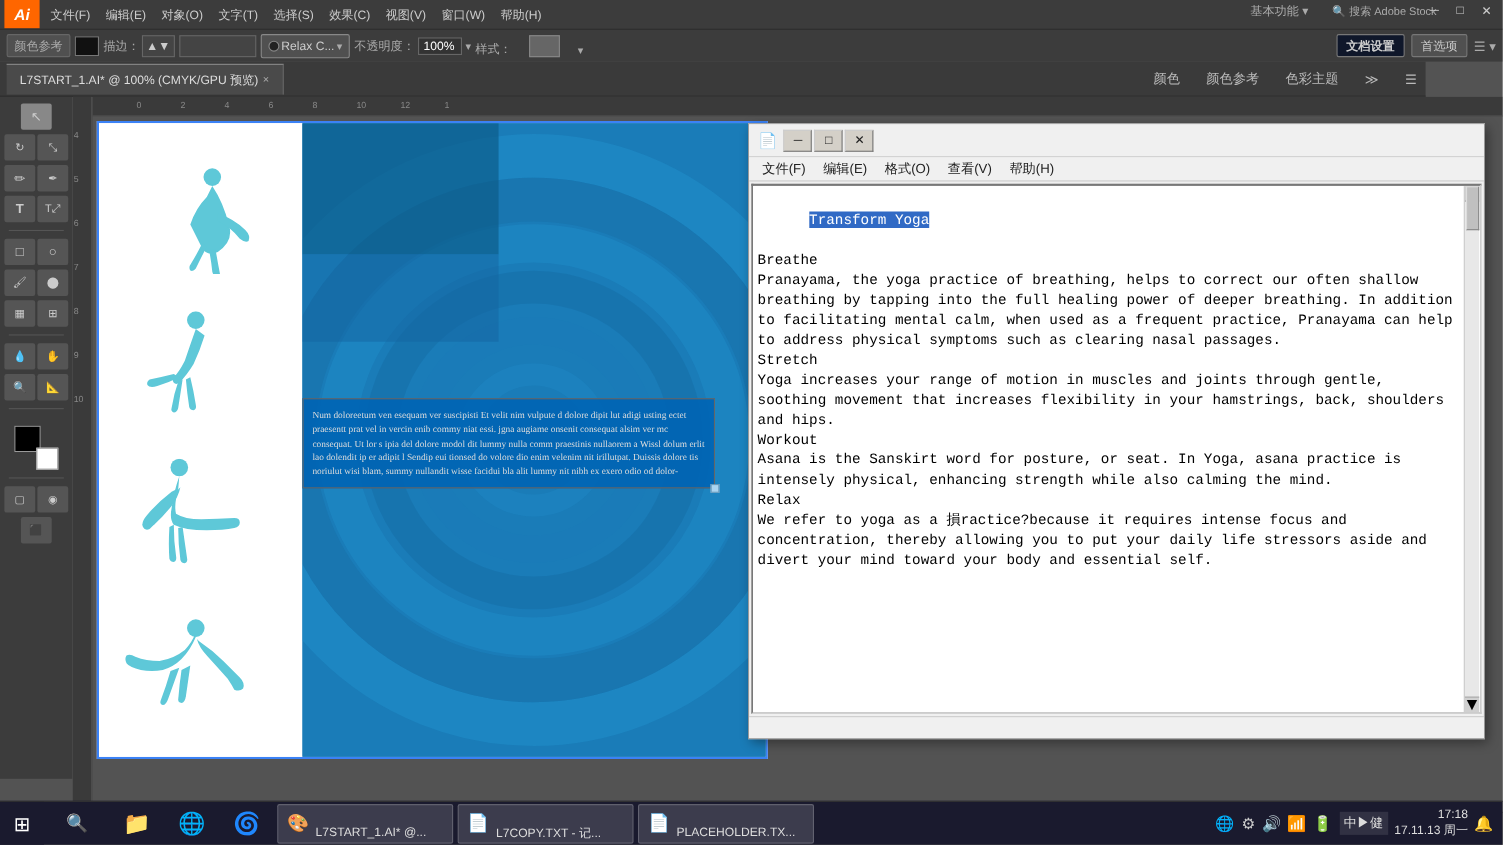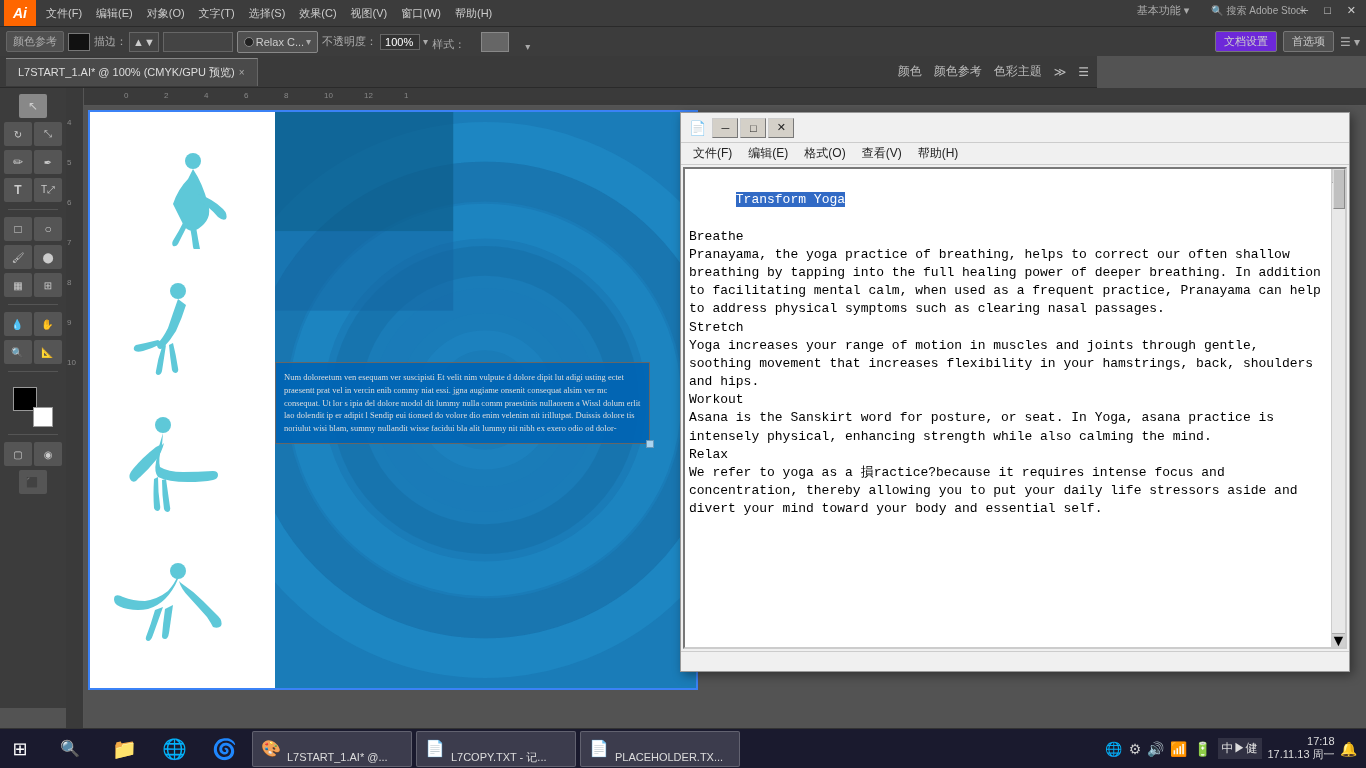--- a/index.html
+++ b/index.html
@@ -19,28 +19,28 @@
     
     .ai-toolbar { position: absolute; top: 26px; left: 0; width: 1366px; height: 30px; background: #3c3c3c; display: flex; align-items: center; padding: 0 6px; gap: 4px; border-top: 1px solid #2a2a2a; }
     .ai-tool-label { color: #aaa; font-size: 11px; padding: 2px 6px; background: #505050; border: 1px solid #666; border-radius: 2px; }
     .ai-touch-btn { display: flex; align-items: center; gap: 2px; background: #505050; border: 1px solid #888; border-radius: 2px; padding: 2px 6px; height: 22px; }
     .ai-touch-circle { width: 10px; height: 10px; background: #222; border-radius: 50%; border: 1px solid #888; }
     .ai-touch-text { color: #ccc; font-size: 11px; }
     .ai-opacity-section { display: flex; align-items: center; gap: 3px; }
     .ai-opacity-label { color: #aaa; font-size: 11px; }
     .ai-opacity-value { color: #fff; font-size: 11px; background: #333; border: 1px solid #666; padding: 1px 4px; width: 40px; }
     .ai-right-btns { margin-left: auto; display: flex; align-items: center; gap: 6px; }
-    .ai-doc-settings-btn { color: #ccc; font-size: 11px; background: #6d28d9; border: 1px solid #777; border-radius: 2px; padding: 2px 8px; cursor: pointer; }
+    .ai-doc-settings-btn { color: #ccc; font-size: 11px; background: #0f172a; border: 1px solid #777; border-radius: 2px; padding: 2px 8px; cursor: pointer; font-weight: bold; }
     .ai-preference-btn { color: #ccc; font-size: 11px; background: #505050; border: 1px solid #777; border-radius: 2px; padding: 2px 8px; cursor: pointer; }
 
     
-    .ai-panel-top { position: absolute; top: 56px; left: 0; width: 1097px; height: 32px; background: #3a3a3a; display: flex; align-items: center; padding: 0 6px; gap: 6px; border-bottom: 1px solid #2a2a2a; }
+    .ai-panel-top { position: absolute; top: 56px; left: 0; width: 1296px; height: 32px; background: #3a3a3a; display: flex; align-items: center; padding: 0 6px; gap: 6px; border-bottom: 1px solid #2a2a2a; }
     .ai-tab-label { color: #ddd; font-size: 11px; padding: 6px 12px; background: #4a4a4a; border-right: 1px solid #666; border-top: 1px solid #888; cursor: pointer; display: flex; align-items: center; gap: 4px; }
     .ai-tab-close { color: #aaa; font-size: 10px; }
-    .ai-panel-icons-right { margin-left: auto; display: flex; align-items: center; gap: 8px; text-align: right; }
+    .ai-panel-icons-right { margin-left: auto; display: flex; align-items: center; gap: 20px; text-align: right; }
     .ai-panel-icon { color: #bbb; font-size: 12px; cursor: pointer; padding: 2px; }
 
     
     .ai-toolbox { position: absolute; top: 88px; left: 0; width: 66px; height: 620px; background: #3c3c3c; display: flex; flex-direction: column; align-items: center; padding: 6px 0; gap: 4px; }
     .ai-tool-icon { width: 28px; height: 24px; background: #555; border-radius: 2px; display: flex; align-items: center; justify-content: center; cursor: pointer; color: #ccc; font-size: 12px; }
     .ai-tool-icon.active { background: #888; }
     .ai-tool-pair { display: flex; gap: 2px; }
     .ai-tool-divider { width: 50px; height: 1px; background: #555; margin: 3px 0; }
 
     

